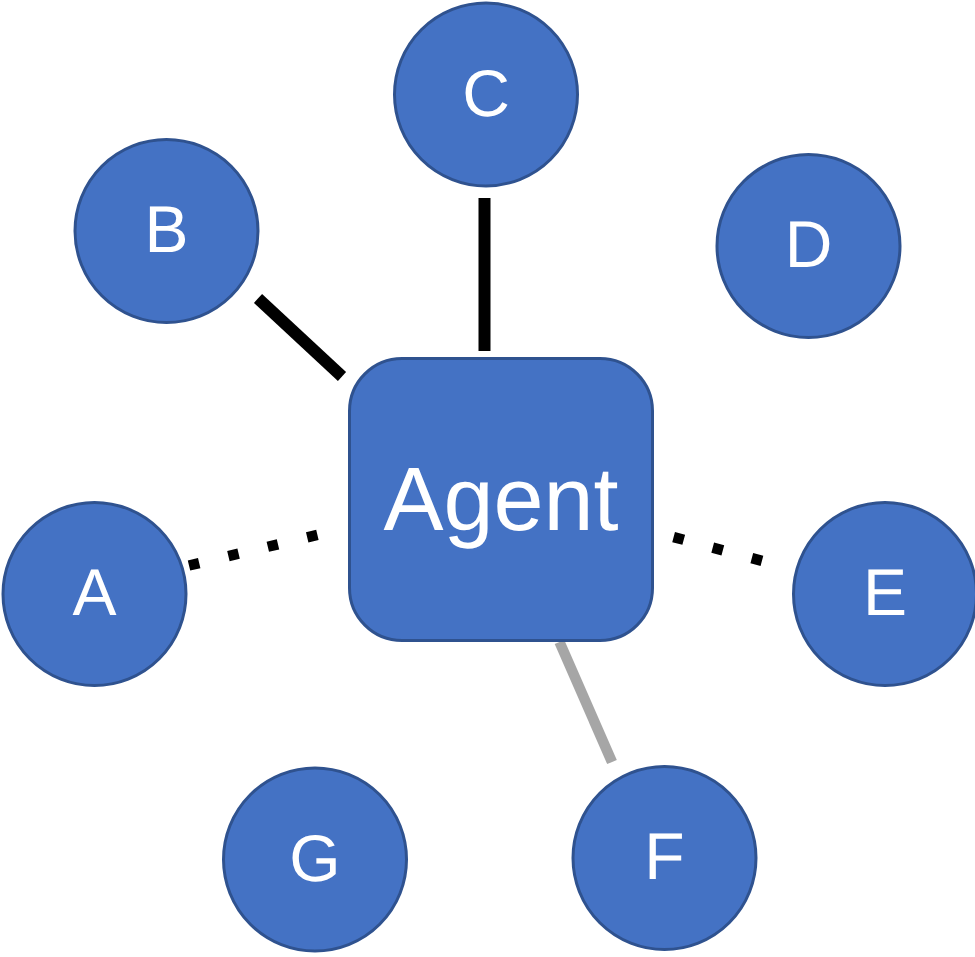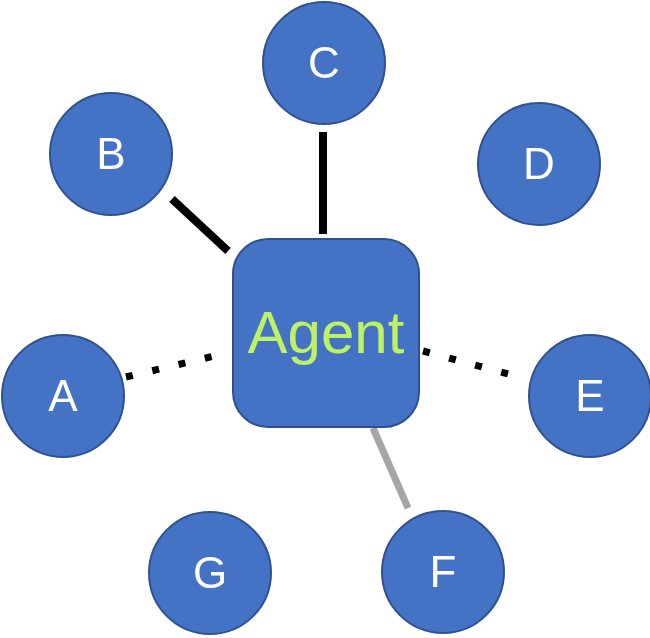--- a/index.html
+++ b/index.html
@@ -60,21 +60,21 @@
 
 <div class="canvas" style="background: rgb(255, 255, 255);">
   <svg class="edge-layer" id="edge-layer" width="650" height="638">
       <line x1="172" y1="199" x2="228" y2="251" stroke="#000000" stroke-width="8" stroke-linecap="butt"></line>
       <line x1="323" y1="132" x2="323" y2="234" stroke="#000000" stroke-width="8" stroke-linecap="butt"></line>
       <line x1="126" y1="377" x2="231" y2="352" stroke="#000000" stroke-width="7" stroke-linecap="butt" stroke-dasharray="7 20"></line>
       <line x1="423" y1="351" x2="523" y2="378" stroke="#000000" stroke-width="7" stroke-linecap="butt" stroke-dasharray="7 20"></line>
       <line x1="373" y1="428" x2="408" y2="508" stroke="#a6a6a6" stroke-width="7" stroke-linecap="butt"></line>
     </svg>
   <div class="node-layer" id="node-layer">
-    <div class="center-node" style="left: 232px; top: 238px; width: 188px; height: 190px; border-radius: 36px; background: rgb(68, 114, 196); border-color: rgb(47, 82, 143); color: #bef264;">
+    <div class="center-node" style="left: 232px; top: 238px; width: 204px; height: 190px; border-radius: 36px; background: rgb(68, 114, 196); border-color: rgb(47, 82, 143); color: #ffffff;">
       <span>Agent</span>
     </div>
   <div class="circle-node" style="left: 1px; top: 334px; width: 124px; height: 124px; background: rgb(68, 114, 196); border-color: rgb(47, 82, 143); color: rgb(255, 255, 255);">
         <span>A</span>
       </div>
       <div class="circle-node" style="left: 49px; top: 92px; width: 124px; height: 124px; background: rgb(68, 114, 196); border-color: rgb(47, 82, 143); color: rgb(255, 255, 255);">
         <span>B</span>
       </div>
       <div class="circle-node" style="left: 262px; top: 1px; width: 124px; height: 124px; background: rgb(68, 114, 196); border-color: rgb(47, 82, 143); color: rgb(255, 255, 255);">
         <span>C</span>

